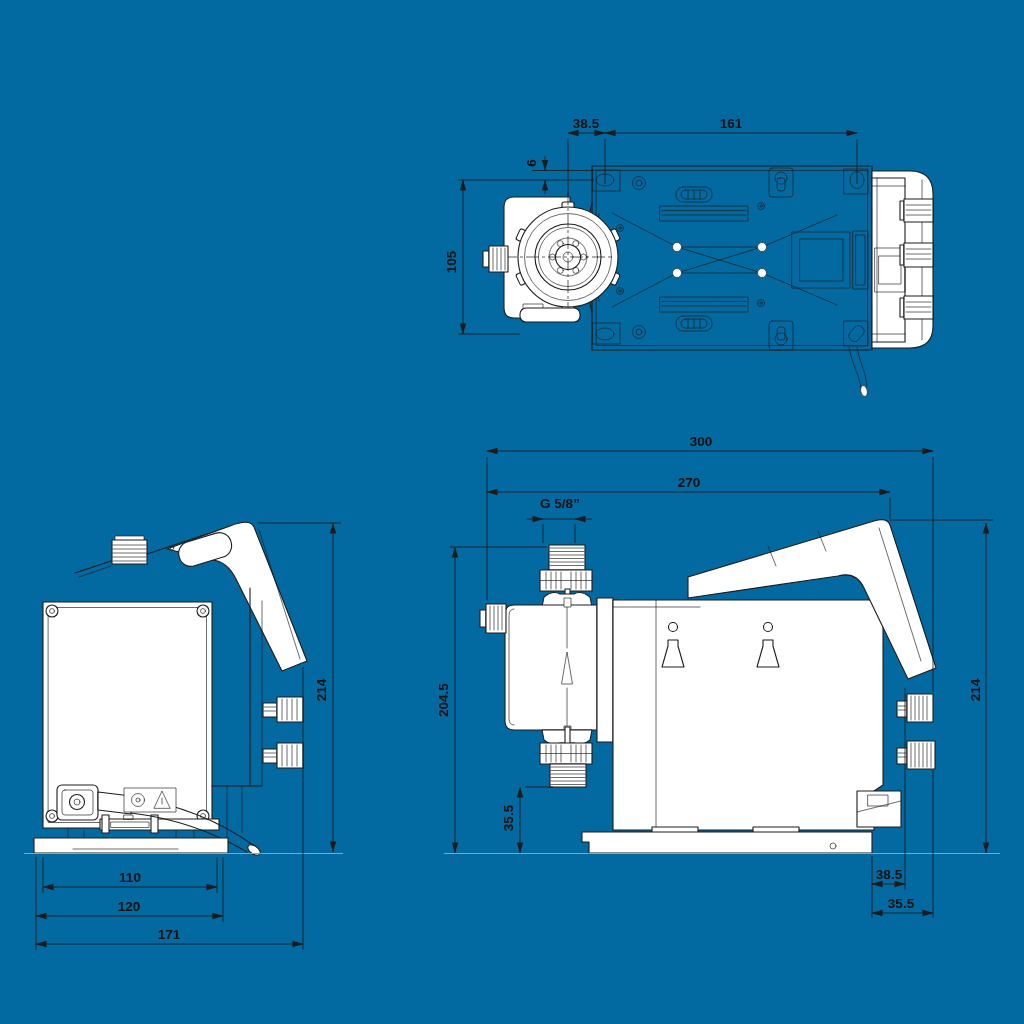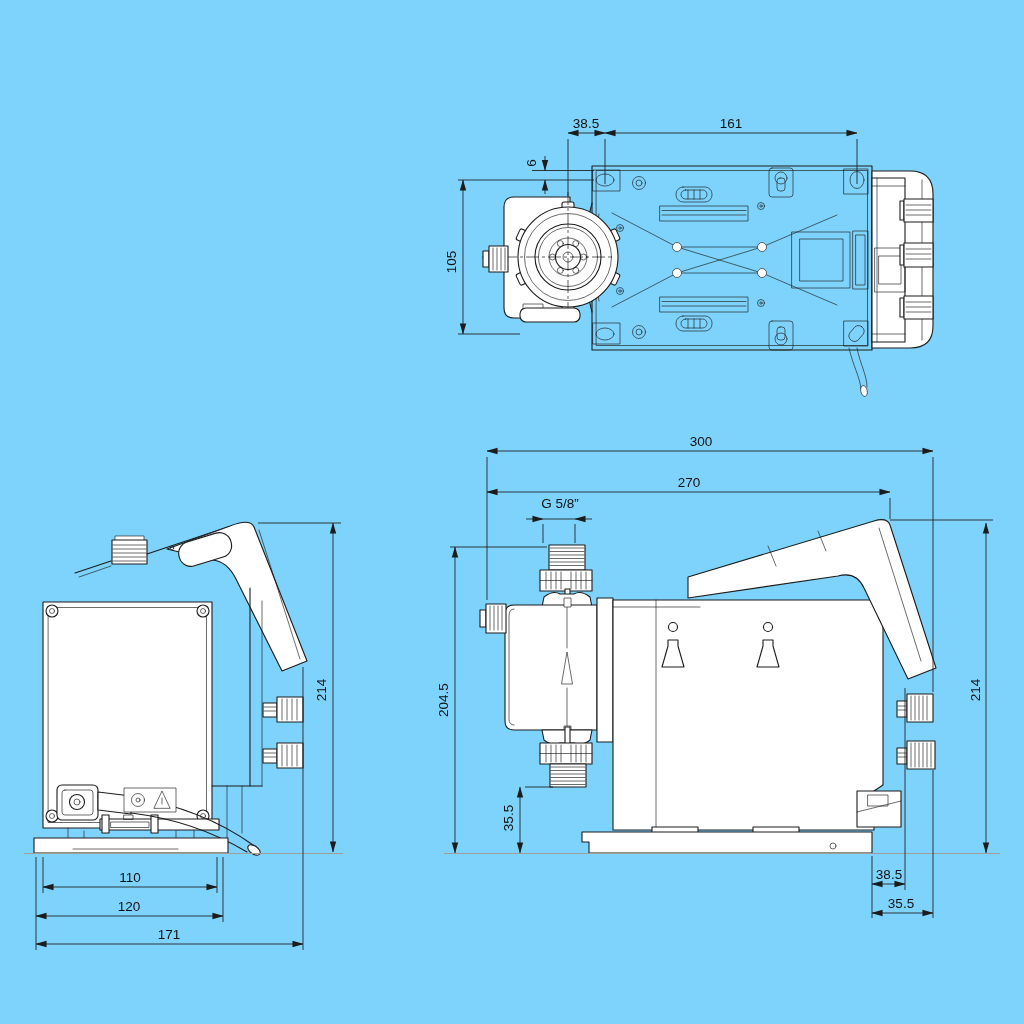--- a/index.html
+++ b/index.html
@@ -1,17 +1,17 @@
 <!DOCTYPE html>
 <html><head>
 <meta charset="utf-8">
 <style>
   html,body{margin:0;padding:0;background:#fff;}
-  .stage{position:relative;width:1024px;height:1024px;background:#7dd3fc;overflow:hidden;
-         font-family:"Liberation Sans",sans-serif;}
+  .stage{position:relative;width:1024px;height:1024px;background:#0369a1;overflow:hidden;
+         font-family:"Liberation Sans",sans-serif;font-weight:bold;}
   svg{position:absolute;left:0;top:0;}
   .s  {fill:none;stroke:#1c1c1c;stroke-width:1.1;stroke-linejoin:round;stroke-linecap:round;}
   .sw {fill:#fff;stroke:#1c1c1c;stroke-width:1.1;stroke-linejoin:round;stroke-linecap:round;}
   .t  {fill:none;stroke:#1c1c1c;stroke-width:0.65;stroke-linejoin:round;stroke-linecap:round;}
   .tw {fill:#fff;stroke:#1c1c1c;stroke-width:0.65;stroke-linejoin:round;}
   .d  {fill:none;stroke:#1c1c1c;stroke-width:0.85;stroke-linecap:butt;}
   .g  {fill:none;stroke:#9e9e9e;stroke-width:1.1;}
   .cl {fill:none;stroke:#1c1c1c;stroke-width:0.7;stroke-dasharray:13 3 3 3;}
   text.dim{font-size:13.5px;fill:#111;text-anchor:middle;font-family:"Liberation Sans",sans-serif;}
 </style>

